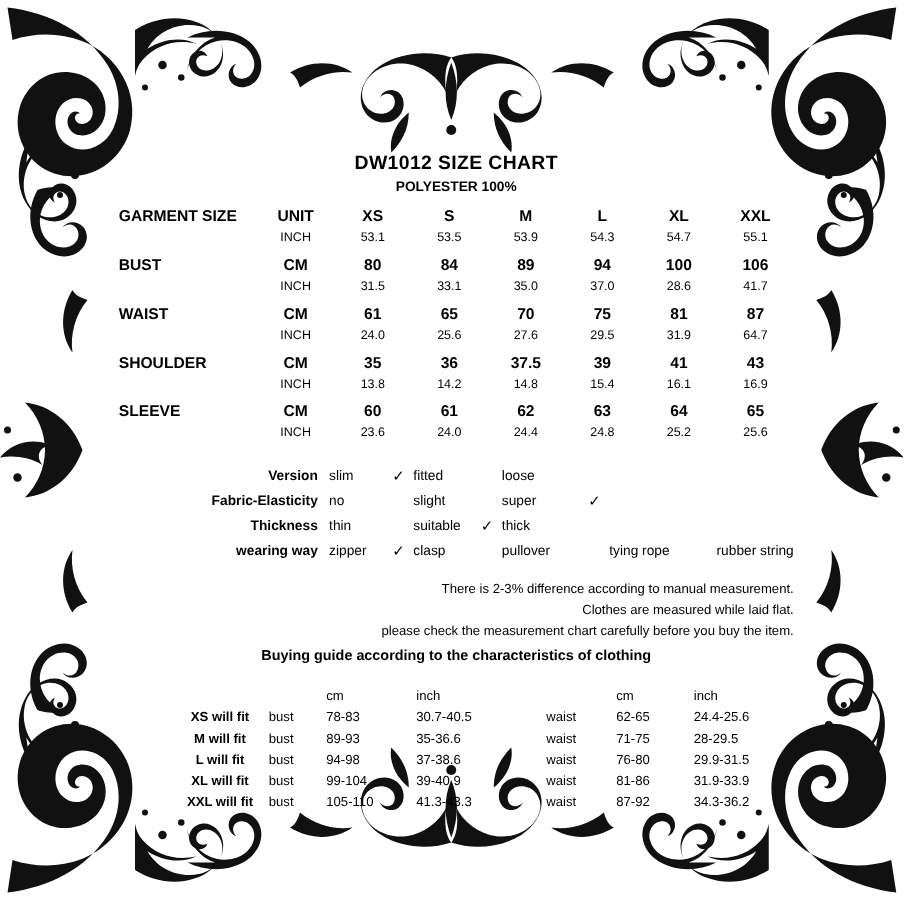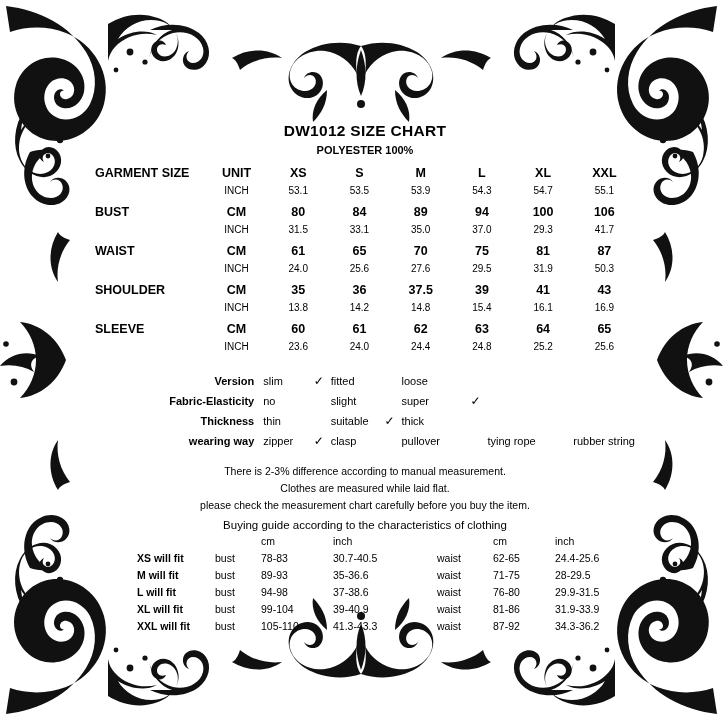--- a/index.html
+++ b/index.html
@@ -118,41 +118,41 @@
   .opt-check { width: 22px; text-align: left; font-size: 12px; }
   .opt-val-wide { width: 92px; }
 
   
   .notes {
     margin-top: 10px;
     text-align: center;
     font-size: 10.5px;
     line-height: 16px;
   }
-  .notes div { margin-bottom: 1px; }
+  .notes div { margin-bottom: 1px; text-align: right; }
   .guide-title {
     text-align: center;
     font-size: 11.5px;
-    font-weight: normal;
+    font-weight: bold;
     margin-top: 6px;
-    margin-bottom: 2px;
+    margin-bottom: 18px;
   }
 
   
   table.guide-table {
     border-collapse: collapse;
     font-size: 10.5px;
     margin-left: 42px;
   }
   table.guide-table td {
     padding: 0;
     line-height: 17px;
     white-space: nowrap;
   }
-  .g-size { width: 78px; font-weight: bold; text-align: left; }
+  .g-size { width: 78px; font-weight: bold; text-align: center; }
   .g-bust { width: 46px; }
   .g-cm { width: 72px; }
   .g-inch { width: 104px; }
   .g-waist { width: 56px; }
   .g-wcm { width: 62px; }
   .g-winch { width: 80px; }
   tr.guide-head td {
     font-weight: normal;
     text-align: left;
   }
@@ -287,21 +287,21 @@
           <td class="col-val">100</td>
           <td class="col-val">106</td>
         </tr>
         <tr class="row-in">
           <td class="col-label"></td>
           <td class="col-unit">INCH</td>
           <td class="col-val">31.5</td>
           <td class="col-val">33.1</td>
           <td class="col-val">35.0</td>
           <td class="col-val">37.0</td>
-          <td class="col-val">29.3</td>
+          <td class="col-val">28.6</td>
           <td class="col-val">41.7</td>
         </tr>
         <tr class="spacer">
             <td colspan="8"></td>
           </tr>
 
         <tr class="row-cm">
           <td class="col-label">WAIST</td>
           <td class="col-unit">CM</td>
           <td class="col-val">61</td>
@@ -312,21 +312,21 @@
           <td class="col-val">87</td>
         </tr>
         <tr class="row-in">
           <td class="col-label"></td>
           <td class="col-unit">INCH</td>
           <td class="col-val">24.0</td>
           <td class="col-val">25.6</td>
           <td class="col-val">27.6</td>
           <td class="col-val">29.5</td>
           <td class="col-val">31.9</td>
-          <td class="col-val">50.3</td>
+          <td class="col-val">64.7</td>
         </tr>
         <tr class="spacer">
             <td colspan="8"></td>
           </tr>
 
         <tr class="row-cm">
           <td class="col-label">SHOULDER</td>
           <td class="col-unit">CM</td>
           <td class="col-val">35</td>
           <td class="col-val">36</td>

